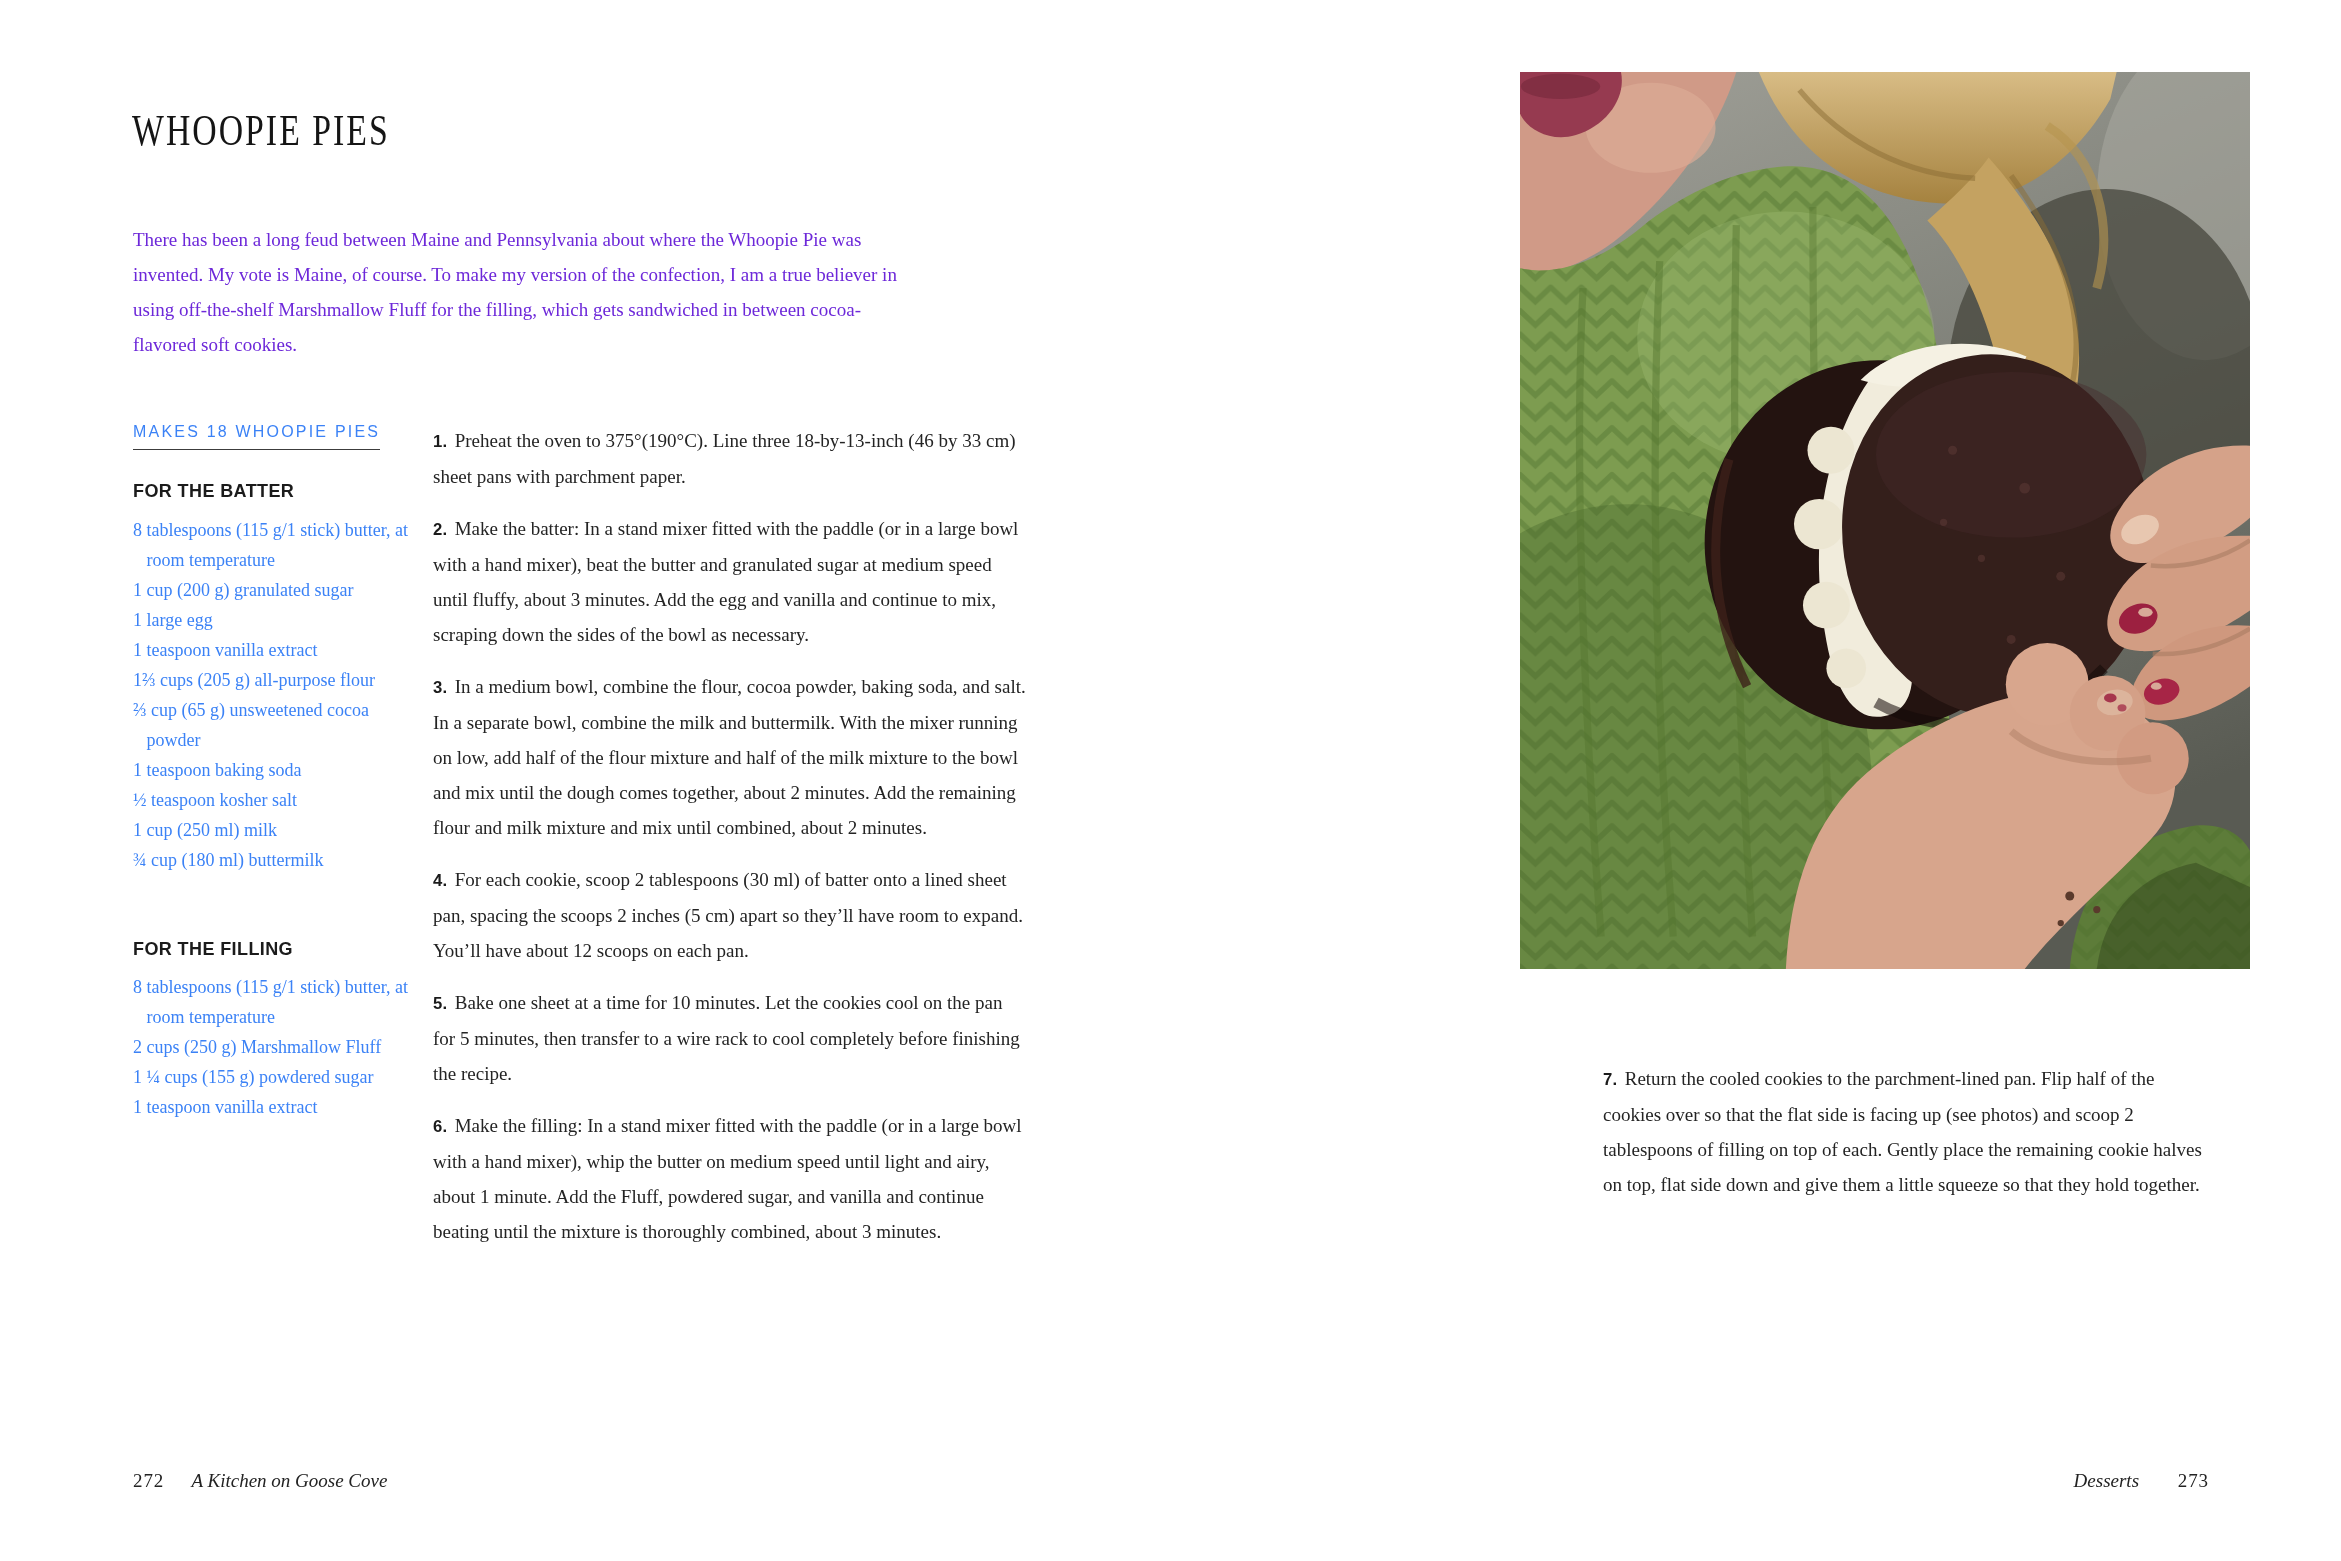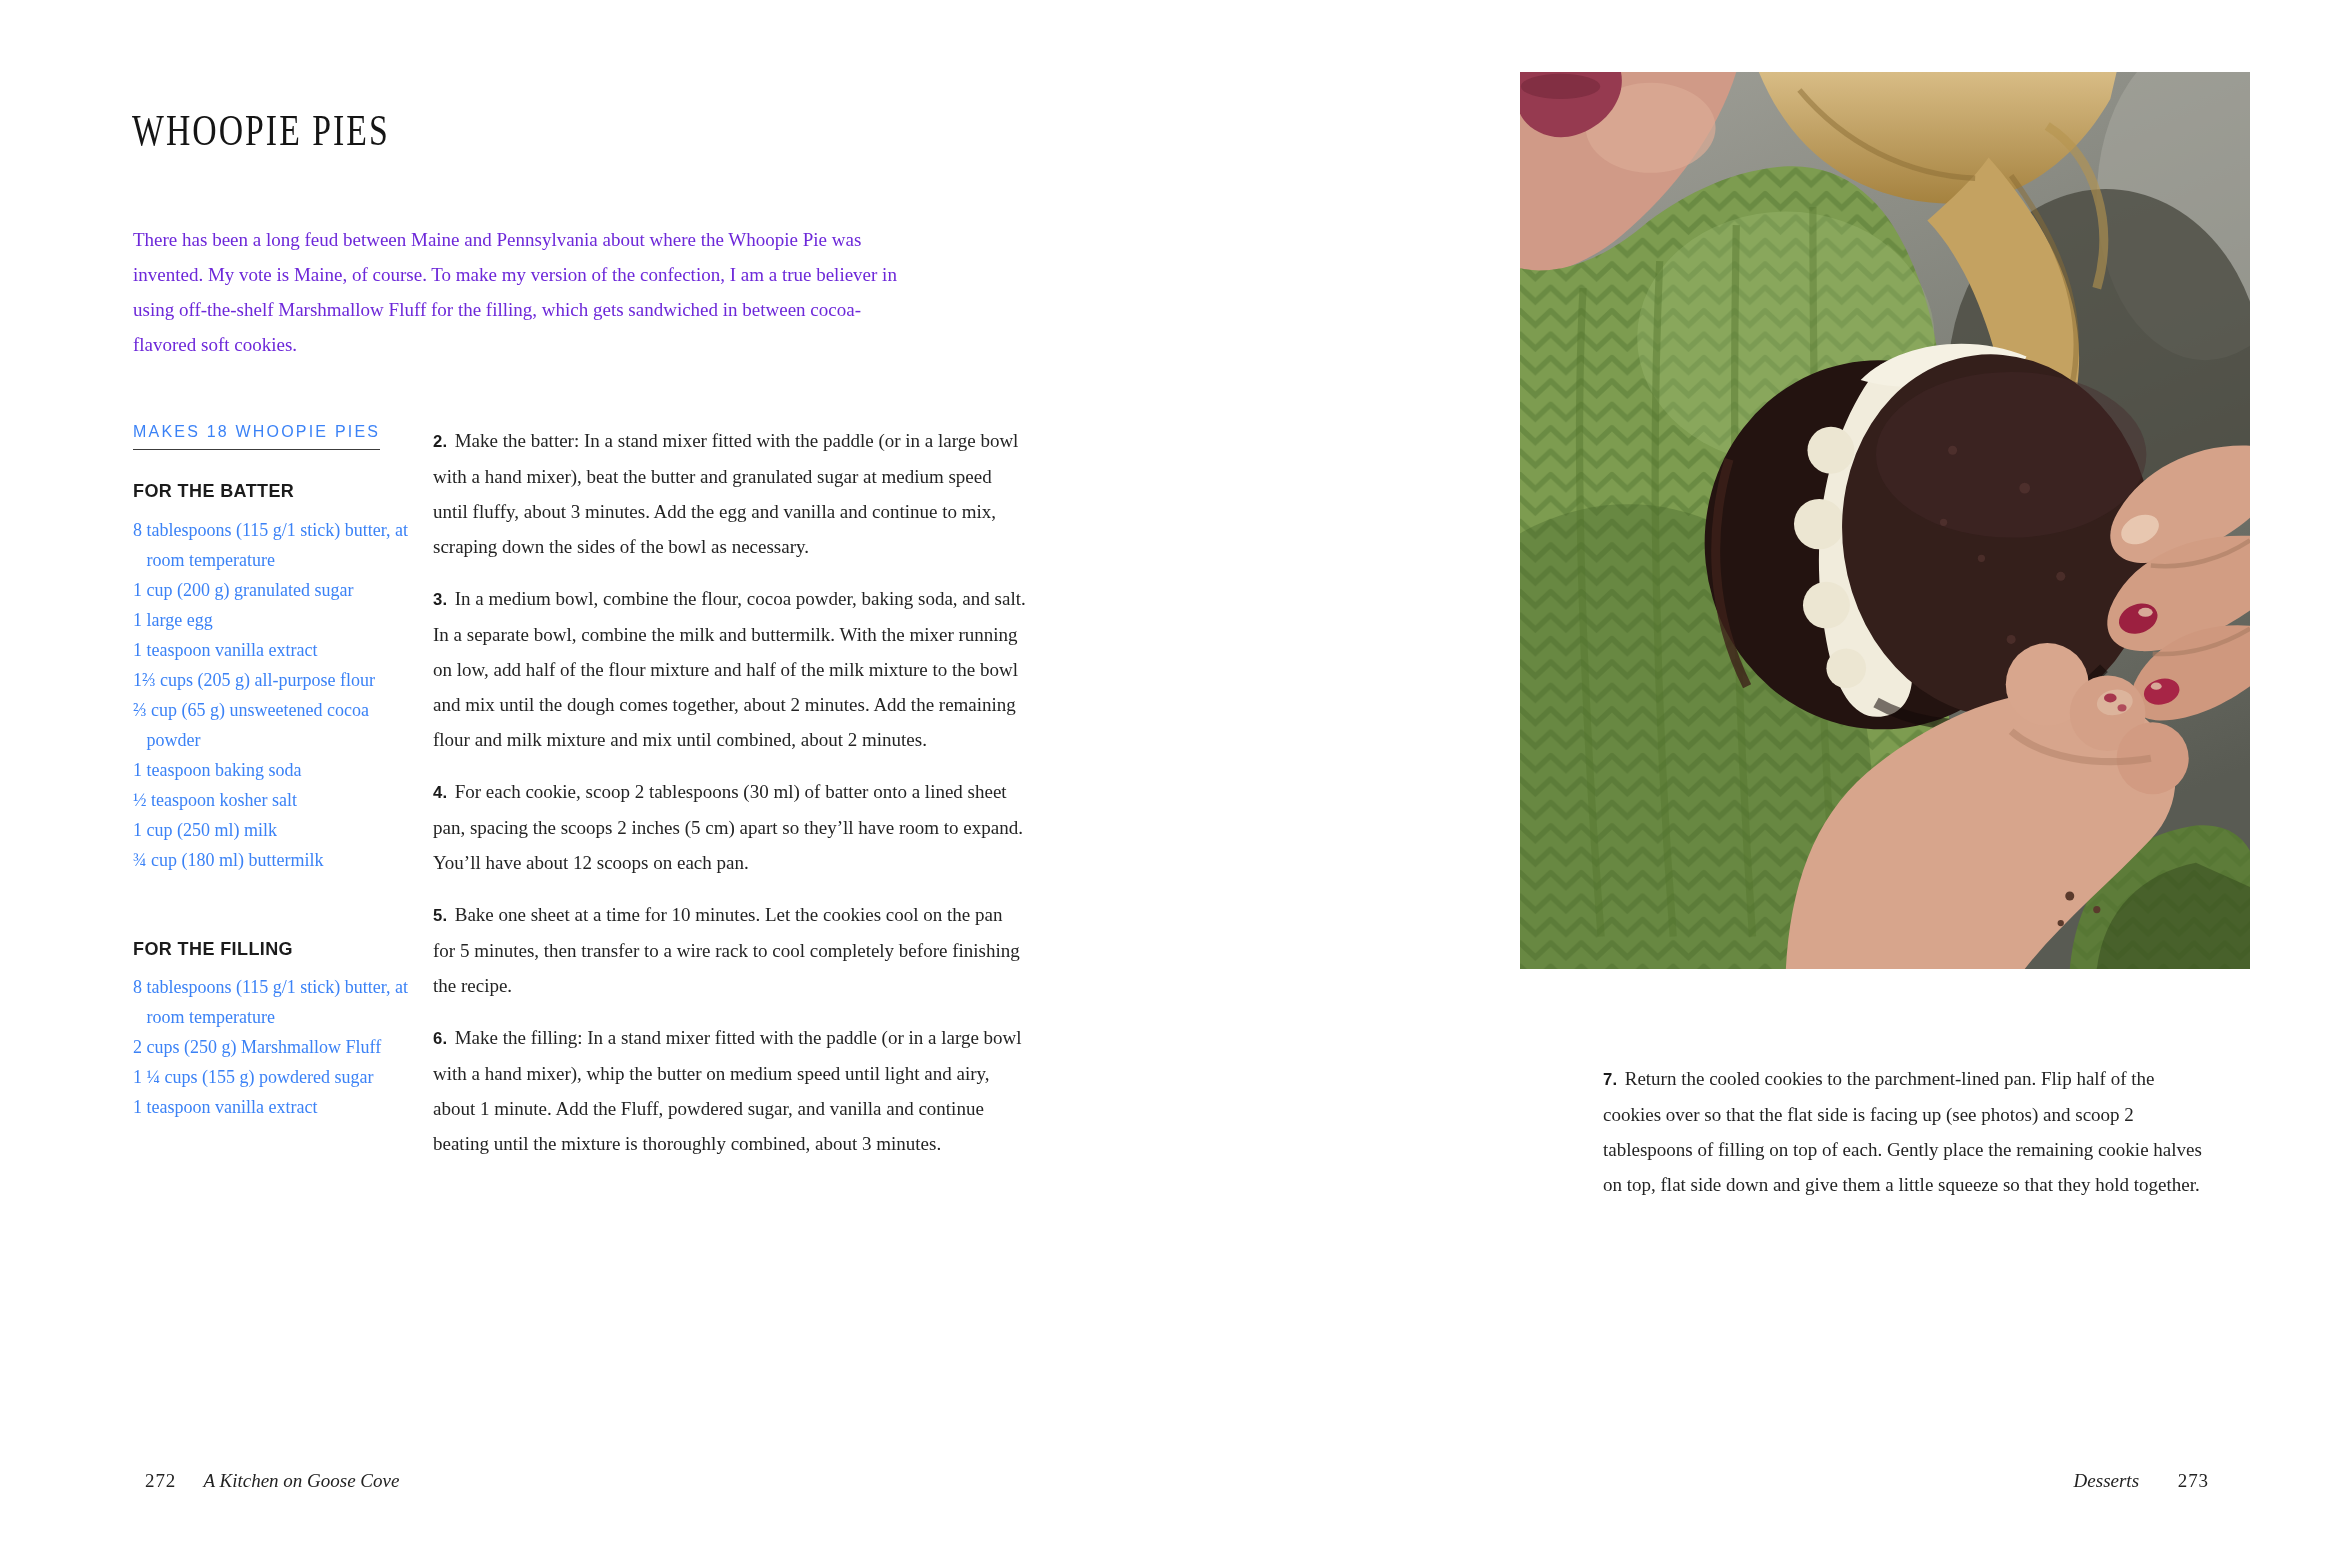--- a/index.html
+++ b/index.html
@@ -50,21 +50,21 @@
   .photo{
     position:absolute;left:1520px;top:72px;width:730px;height:897px;margin:0;
     overflow:hidden;background:#7b7d75;
   }
   .photo svg{display:block;width:100%;height:100%;}
 
   
   .footer{position:absolute;top:1470px;font-size:19px;color:#232323;white-space:nowrap;}
   .footer .pgnum{letter-spacing:0.9px;}
   .footer .ital{font-style:italic;}
-  .footer-left{left:145px;}
+  .footer-left{left:133px;}
   .footer-left .ital{margin-left:22.5px;}
   .footer-right{right:133px;}
   .footer-right .pgnum{margin-left:34px;}
 </style>
 </head>
 <body>
 
 <div class="spread">
 
   <section>
@@ -92,20 +92,21 @@
       <h3 class="second">FOR THE FILLING</h3>
       <ul class="ings">
         <li>8 tablespoons (115 g/1 stick) butter, at room temperature</li>
         <li>2 cups (250 g) Marshmallow Fluff</li>
         <li>1 ¼ cups (155 g) powdered sugar</li>
         <li>1 teaspoon vanilla extract</li>
       </ul>
     </aside>
 
     <div class="steps">
+      <p class="step"><span class="num">1.</span><span>Preheat the oven to 375°(190°C). Line three 18-by-13-inch (46 by 33 cm) sheet pans with parchment paper.</span></p>
       <p class="step"><span class="num">2.</span><span>Make the batter: In a stand mixer fitted with the paddle (or in a large bowl with a hand mixer), beat the butter and granulated sugar at medium speed until fluffy, about 3 minutes. Add the egg and vanilla and continue to mix, scraping down the sides of the bowl as necessary.</span></p>
       <p class="step"><span class="num">3.</span><span>In a medium bowl, combine the flour, cocoa powder, baking soda, and salt. In a separate bowl, combine the milk and buttermilk. With the mixer running on low, add half of the flour mixture and half of the milk mixture to the bowl and mix until the dough comes together, about 2 minutes. Add the remaining flour and milk mixture and mix until combined, about 2 minutes.</span></p>
       <p class="step"><span class="num">4.</span><span>For each cookie, scoop 2 tablespoons (30 ml) of batter onto a lined sheet pan, spacing the scoops 2 inches (5 cm) apart so they’ll have room to expand. You’ll have about 12 scoops on each pan.</span></p>
       <p class="step"><span class="num">5.</span><span>Bake one sheet at a time for 10 minutes. Let the cookies cool on the pan for 5 minutes, then transfer to a wire rack to cool completely before finishing the recipe.</span></p>
       <p class="step"><span class="num">6.</span><span>Make the filling: In a stand mixer fitted with the paddle (or in a large bowl with a hand mixer), whip the butter on medium speed until light and airy, about 1 minute. Add the Fluff, powdered sugar, and vanilla and continue beating until the mixture is thoroughly combined, about 3 minutes.</span></p>
     </div>
 
     <footer class="footer footer-left">
       <span class="pgnum">272</span>
       <span class="ital">A Kitchen on Goose Cove</span>

